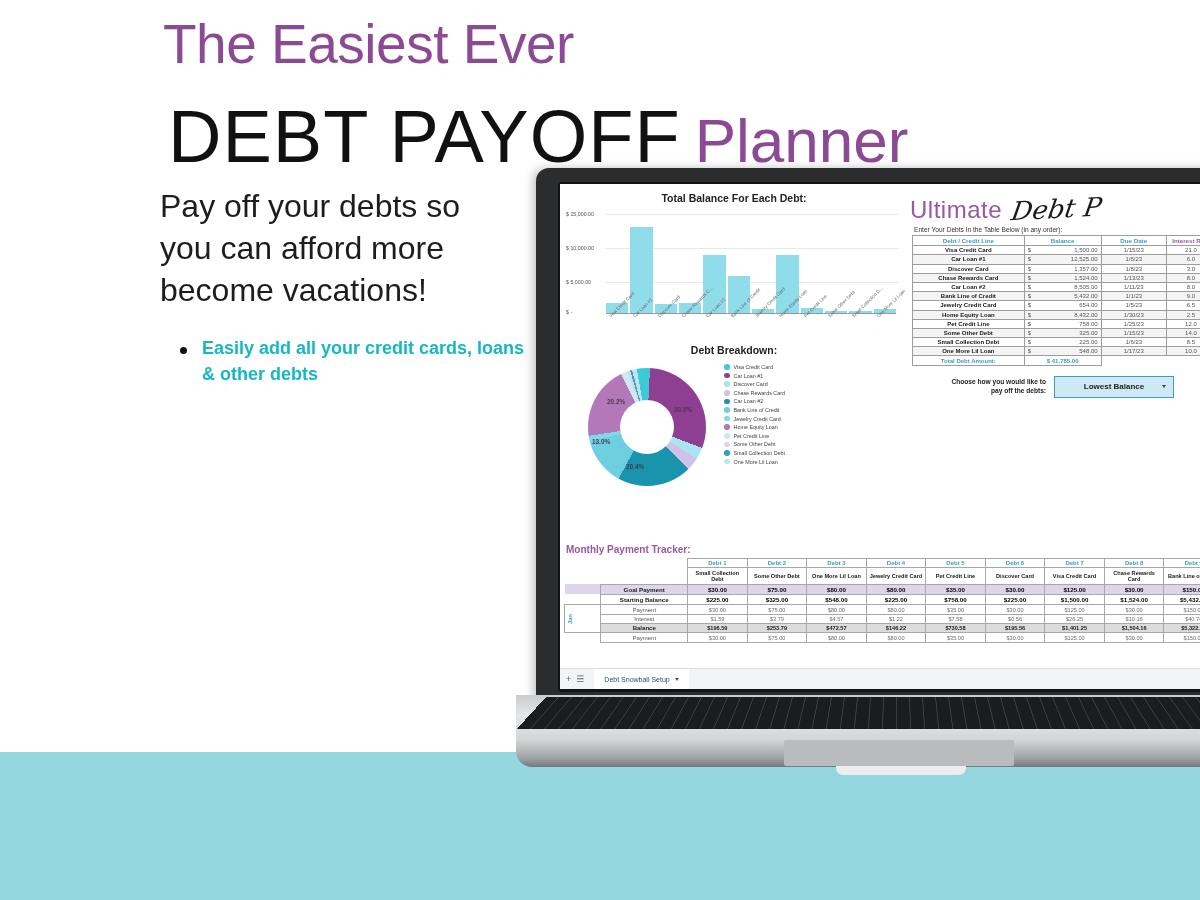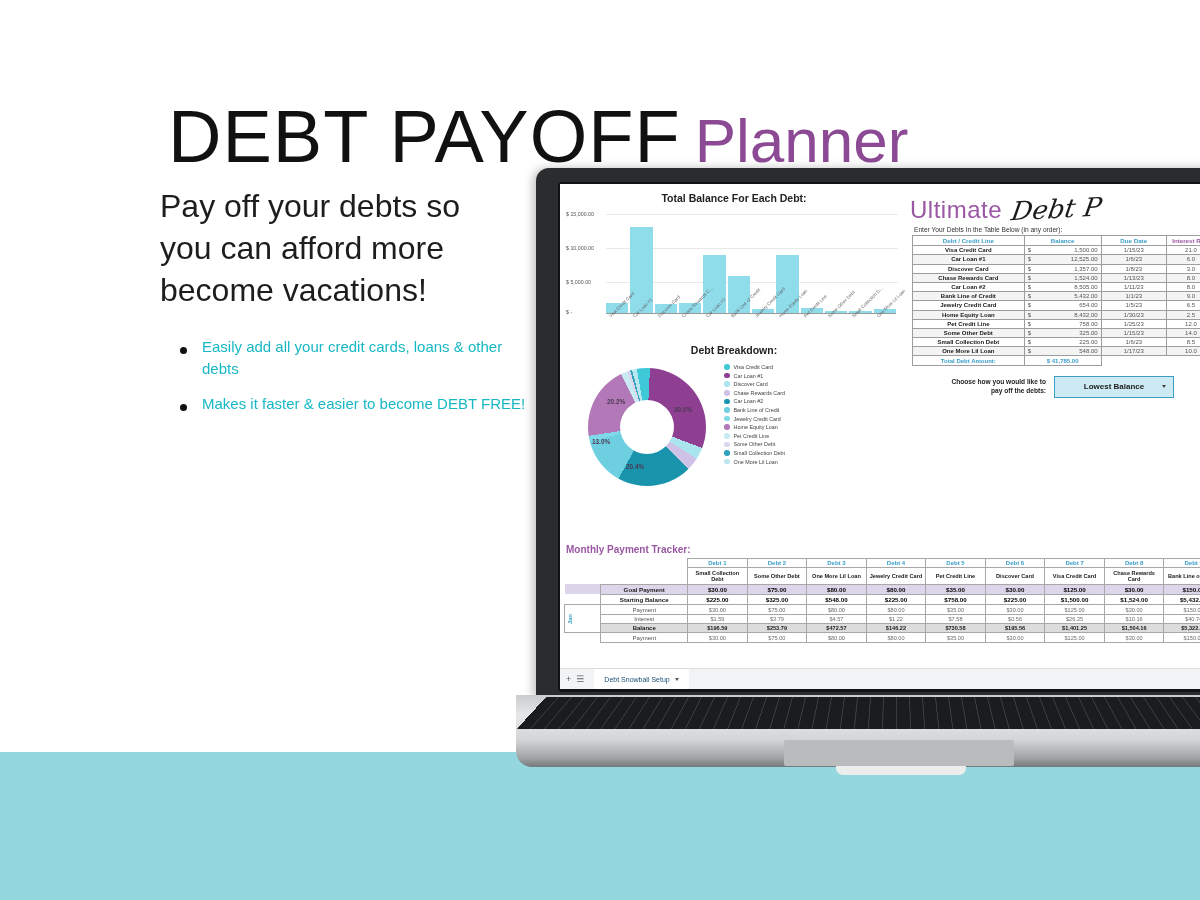--- a/index.html
+++ b/index.html
@@ -8,21 +8,21 @@
   
   #headline{position:absolute;left:0;top:0;width:1200px;height:172px;}
   #hl-line1{position:absolute;left:163px;top:12px;font-size:55px;color:#8c4a94;letter-spacing:-0.5px;white-space:nowrap;}
   #hl-line2{position:absolute;left:168px;top:94px;white-space:nowrap;}
   #hl-main{font-size:74px;color:#111111;letter-spacing:1px;font-weight:300;}
   #hl-planner{font-size:62px;color:#8c4a94;letter-spacing:0px;margin-left:14px;}
 
   
   #lead{position:absolute;left:160px;top:186px;width:340px;font-size:32px;line-height:1.31;color:#1d1d1d;font-weight:400;}
   #bullets{position:absolute;left:172px;top:336px;width:360px;margin:0;padding:0;list-style:none;}
-  #bullets li{position:relative;padding-left:30px;margin-bottom:14px;font-size:15px;line-height:1.44;font-weight:normal;}
+  #bullets li{position:relative;padding-left:30px;margin-bottom:14px;font-size:18px;line-height:1.44;font-weight:bold;}
   #bullets li:before{content:"";position:absolute;left:8px;top:11px;width:7px;height:7px;border-radius:50%;background:#111;}
   .b-teal{color:#17b8c4;}
   .b-dark{color:#111111;}
 
   
   #band{position:absolute;left:0;top:752px;width:1200px;height:148px;background:#95d7de;}
 
   
   #laptop{position:absolute;left:520px;top:168px;width:700px;height:600px;}
   #lid{position:absolute;left:16px;top:0;width:690px;height:530px;background:#2a2c2e;border-radius:13px 13px 0 0;
@@ -114,29 +114,29 @@
   #tabbar{position:absolute;left:0;bottom:0;width:668px;height:20px;background:#f1f3f4;border-top:1px solid #dadce0;display:flex;align-items:center;}
   #tab-plus{font-size:9px;color:#5f6368;margin:0 5px 0 6px;}
   #tab-menu{font-size:9px;color:#5f6368;margin-right:10px;}
   #tab-active{background:#fff;height:20px;display:flex;align-items:center;padding:0 10px;font-size:7px;color:#1a5276;font-weight:500;}
   #tab-caret{margin-left:5px;width:0;height:0;border-left:2.5px solid transparent;border-right:2.5px solid transparent;border-top:3px solid #555;}
 </style>
 </head>
 <body>
 
 <div id="headline">
+  <div id="hl-line1">The Easiest Ever</div>
   <div id="hl-line2">
     <span id="hl-main">DEBT PAYOFF</span><span id="hl-planner">Planner</span>
   </div>
 </div>
 
 <div id="lead">Pay off your debts so you can afford more become vacations!</div>
 <ul id="bullets">
   <li class="b-teal">Easily add all your credit cards, loans &amp; other debts</li>
-  <li class="b-teal">Makes it faster &amp; easier to become DEBT FREE!</li>
 </ul>
 
 <div id="band">
   
   
 </div>
 
 <div id="laptop">
   <div id="lid">
     <div id="lid-inner">

